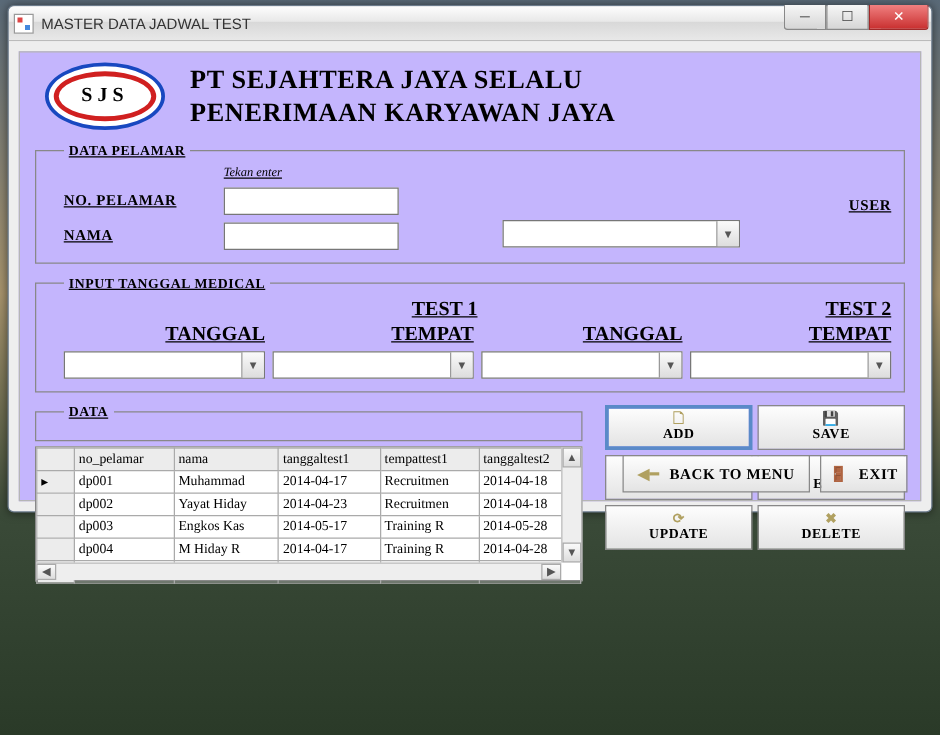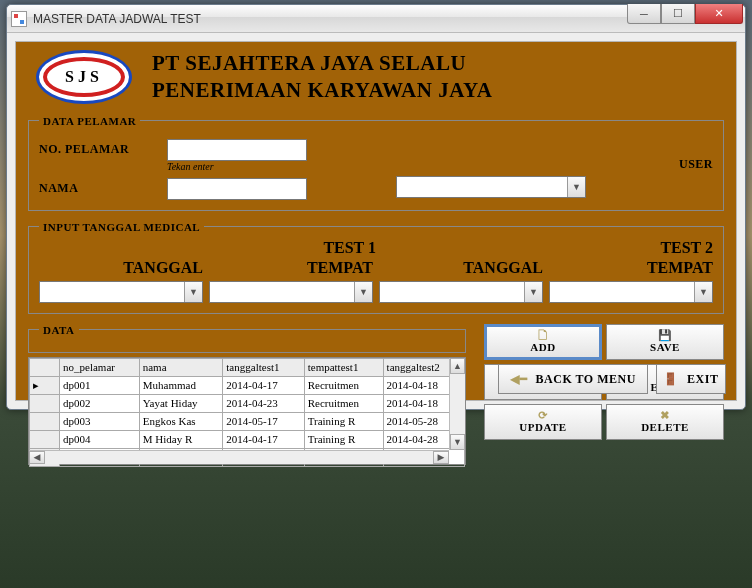--- a/index.html
+++ b/index.html
@@ -28,35 +28,36 @@
     background:linear-gradient(180deg,#f6f6f6,#d6d6d6);
     border:1px solid #888; border-top:0; font-size:11px; display:flex; align-items:center; justify-content:center;
     color:#444; cursor:default;
   }
   .win-btn.min { border-radius:0 0 0 3px; }
   .win-btn.close { width:48px; border-radius:0 0 3px 0;
     background:linear-gradient(180deg,#f08080,#c93030);
     color:#fff; border-color:#a02828;}
   .client {
     position:absolute; left:8px; right:8px; top:36px; bottom:8px;
-    background:#a16207; border:1px solid #b5b5b5;
+    background:#c4b5fd; border:1px solid #b5b5b5;
   }
   .header-row { display:flex; align-items:center; padding:8px 20px 0 20px; gap:20px; }
   .logo {
     width:96px; height:54px; border:3px solid #1848c0; border-radius:50%/50%;
     background:#fff; display:flex; align-items:center; justify-content:center; position:relative;
   }
   .logo::before { content:""; position:absolute; inset:4px; border:4px solid #d02020; border-radius:50%/50%; }
   .logo span { font-family:"Old English Text MT","Segoe UI"; font-size:16px; font-weight:bold; color:#000; letter-spacing:4px; z-index:1;}
   .company-head { font-family:"Wide Latin","Copperplate","Impact",serif; font-weight:bold; letter-spacing:0.5px; line-height:1.3;}
   .company-head .l1 { font-size:21px; }
   .company-head .l2 { font-size:21px; }
   fieldset {
-    border:1px solid #888; margin:10px 12px 4px 12px; padding:6px 10px 10px 10px;
+    border:1px solid #888; margin:10px 12px 4px 12px; padding:6px 10px 10px 22px;
     font-family:"Wide Latin","Copperplate","Impact",serif;
+    text-decoration:underline;
   }
   legend { font-size:11px; font-weight:bold; padding:0 4px; font-family:"Copperplate","Impact",serif; letter-spacing:0.5px;}
   .row { display:flex; align-items:center; margin-top:6px; gap:8px;}
   .lbl { font-size:12px; font-weight:bold; letter-spacing:0.5px; }
   .input {
     height:22px; background:#fff; border:1px solid #777; font-size:12px;
     padding:2px 4px;
   }
   .hint { font-size:10px; font-style:italic; letter-spacing:0; font-family:Tahoma; color:#000;}
   .combo { position:relative; display:inline-block; }
@@ -125,27 +126,27 @@
       <div class="company-head">
         <div class="l1">PT SEJAHTERA JAYA SELALU</div>
         <div class="l2">PENERIMAAN KARYAWAN JAYA</div>
       </div>
     </div>
 
     <fieldset>
       <legend>DATA PELAMAR</legend>
       <div style="display:flex; gap:40px;">
         <div style="flex:1;">
+          <div class="row" style="margin-top:0;">
+            <div style="width:120px;"></div>
+            <div class="hint">Tekan enter</div>
+          </div>
           <div class="row">
             <div class="lbl" style="width:120px;">NO. PELAMAR</div>
             <input class="input" style="width: 140px;" value="">
-          </div>
-          <div class="row" style="margin-top:0;">
-            <div style="width:120px;"></div>
-            <div class="hint">Tekan enter</div>
           </div>
           <div class="row">
             <div class="lbl" style="width:120px;">NAMA</div>
             <input class="input" style="width: 140px;" value="">
           </div>
         </div>
         <div style="flex:1; padding-top:24px;">
           <div class="lbl" style="text-align:right;">USER</div>
           <div class="combo" style="width:190px; margin-top:4px;">
             <input class="input" style="width: 190px;" value="">

